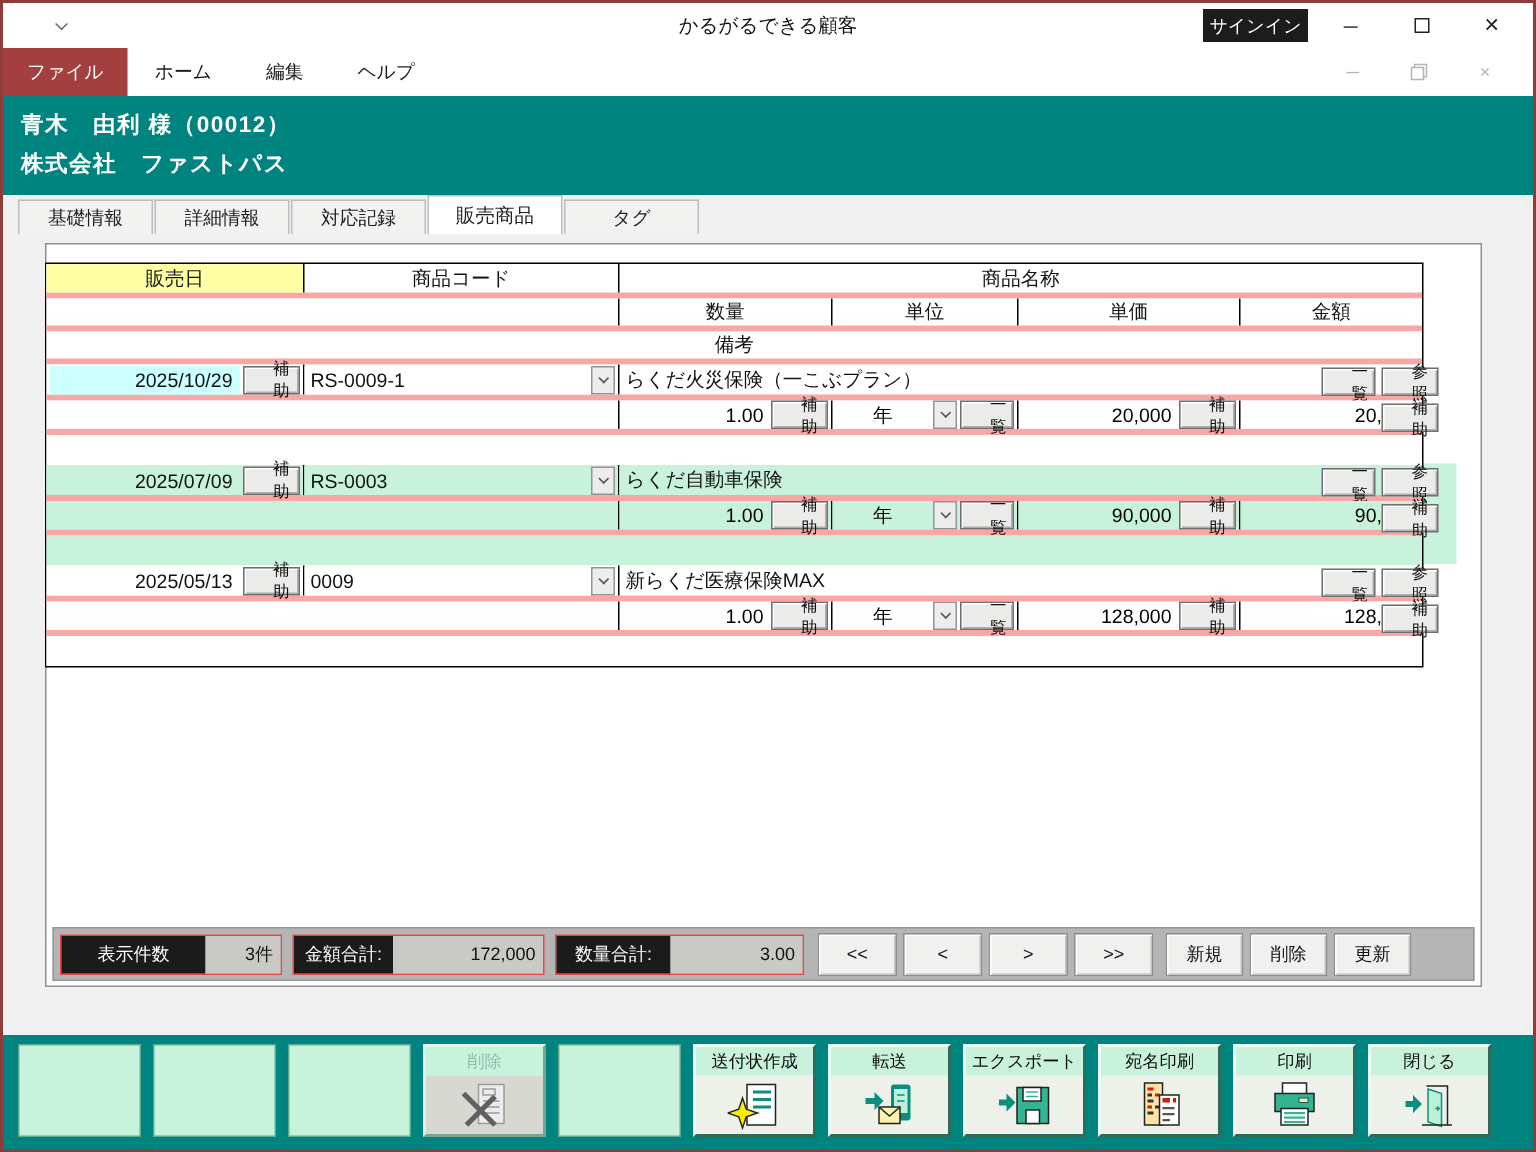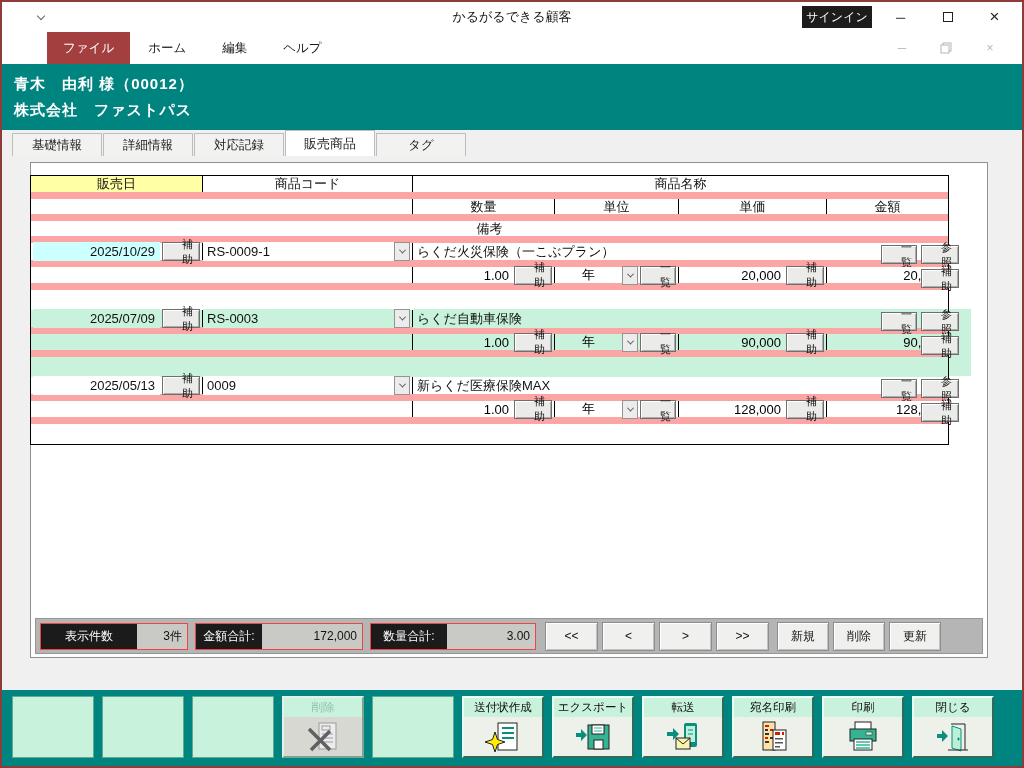--- a/index.html
+++ b/index.html
@@ -12,21 +12,21 @@
   .qa-icon { position:absolute; left:36px; top:11px; width:8px; height:8px; }
   .qa-icon i { display:block; width:6px; height:6px; border-right:1.5px solid #666; border-bottom:1.5px solid #666; transform:rotate(45deg); }
   .app-title { position:absolute; left:0; right:0; top:0; height:30px; display:flex; align-items:center; justify-content:center; font-size:13px; color:#111; }
   .signin { position:absolute; right:150px; top:4px; width:70px; height:22px; background:#1c1c1c; color:#fff; font-size:12px; display:flex; align-items:center; justify-content:center; cursor:default; }
   .winctl { position:absolute; right:4px; top:0; height:30px; display:flex; }
   .winctl .wc { width:47px; height:30px; display:flex; align-items:center; justify-content:center; color:#222; font-size:13px; }
   .wc .maxbox { width:10px; height:10px; border:1px solid #222; }
   .wc.close { font-size:17px; }
 
   
-  .menubar { position:absolute; left:0; top:30px; right:0; height:32px; background:#fff; display:flex; align-items:stretch;padding-left:45px; }
+  .menubar { position:absolute; left:0; top:30px; right:0; height:32px; background:#fff; display:flex; align-items:stretch; }
   .menu-item { padding:0 18px; display:flex; align-items:center; font-size:12.5px; color:#1a1a1a; }
   .menu-item.active { background:#a33f3f; color:#fff; padding:0 16px; }
   .menuctl { position:absolute; right:10px; top:0; height:32px; display:flex; align-items:center; }
   .menuctl .mc { width:44px; display:flex; align-items:center; justify-content:center; color:#b5b5b5; font-size:12px; }
   .mc svg { display:block; }
 
   
   .cust { position:absolute; left:0; top:62px; right:0; height:66px; background:#008480; color:#fff; padding:7px 0 0 12px; }
   .cust .l1, .cust .l2 { font-size:15px; font-weight:bold; line-height:26px; letter-spacing:1px; }
 
@@ -34,21 +34,21 @@
   .tabs { position:absolute; left:0; top:128px; right:0; height:26px; display:flex; align-items:flex-end; padding-left:10px; }
   .tab { height:23px; min-width:90px; padding:0 14px; background:#f2f2f1; border:1px solid #bdbdbd; border-bottom:none; display:flex; align-items:center; justify-content:center; font-size:12.5px; color:#222; margin-right:1px; }
   .tab.active { height:26px; background:#fff; font-size:13px; }
 
   
   .panel { position:absolute; left:28px; top:160px; width:958px; height:496px; background:#fff; border:1px solid #8f8f8f; }
 
   .sel-gutter { position:absolute; left:918px; top:146px; width:22px; height:67px; background:#c8f2dc; z-index:1; }
 
   .tbl { position:absolute; left:-1px; top:12px; width:919px; border:1px solid #000; z-index:2; background:#fff; }
-  .row { display:flex; border-bottom:7px solid #fca5a5; position:relative; background:#fff; }
+  .row { display:flex; border-bottom:4px solid #fca5a5; position:relative; background:#fff; }
   .row:last-child { border-bottom:none; }
   .row.hr1, .row.hr2, .row.hr3 { height:22px; }
   .row.hr1 { height:23px; }
   .row.l1 { height:24px; }
   .row.l2 { height:23px; }
   .row.l3 { height:20px; }
   .c { border-right:1px solid #000; display:flex; align-items:center; overflow:visible; }
   .c:last-child { border-right:none; }
   .hc { justify-content:center; font-size:13px; color:#111; }
   .w-date { width:172px; } .w-code { width:210px; } .w-name { width:535px; }
@@ -376,46 +376,46 @@
             <line x1="17" y1="13" x2="29" y2="13" stroke="#0a8f7f" stroke-width="2"></line>
             <line x1="17" y1="18" x2="29" y2="18" stroke="#0a8f7f" stroke-width="2"></line>
             <polygon points="10,12 12.5,19.5 20,22 12.5,24.5 10,32 7.5,24.5 0,22 7.5,19.5" fill="#ffee00" stroke="#222"></polygon>
           </svg>
         </div>
       </div>
     </div>
 
     <div class="slot">
       <div class="tbtn">
-        <div class="tlabel">エクスポート</div>
-        <div class="ticon">
-          <svg width="36" height="34" viewBox="0 0 36 34">
-            <polygon points="1,13 6,13 6,9 12,15 6,21 6,17 1,17" fill="#0a8f7f"></polygon>
-            <rect x="13" y="5" width="21" height="24" fill="#35b493" stroke="#222"></rect>
-            <rect x="17" y="5" width="12" height="9" fill="#fff" stroke="#222"></rect>
-            <line x1="19" y1="8" x2="27" y2="8" stroke="#35b493"></line>
-            <line x1="19" y1="11" x2="27" y2="11" stroke="#35b493"></line>
-            <rect x="19" y="20" width="9" height="9" fill="#fff" stroke="#222"></rect>
-          </svg>
-        </div>
-      </div>
-    </div>
-
-    <div class="slot">
-      <div class="tbtn">
         <div class="tlabel">転送</div>
         <div class="ticon">
           <svg width="36" height="34" viewBox="0 0 36 34">
             <polygon points="2,12 8,12 8,8 14,14 8,20 8,16 2,16" fill="#0a8f7f"></polygon>
             <rect x="19" y="3" width="13" height="24" rx="2" fill="#0a8f7f"></rect>
             <rect x="21" y="6" width="9" height="16" fill="#bff0dc"></rect>
             <line x1="23" y1="10" x2="28" y2="10" stroke="#0a8f7f"></line>
             <line x1="23" y1="14" x2="28" y2="14" stroke="#0a8f7f"></line>
             <rect x="11" y="18" width="14" height="11" fill="#fdf3b0" stroke="#222"></rect>
             <path d="M11 18 L18 24 L25 18" fill="none" stroke="#222"></path>
+          </svg>
+        </div>
+      </div>
+    </div>
+
+    <div class="slot">
+      <div class="tbtn">
+        <div class="tlabel">エクスポート</div>
+        <div class="ticon">
+          <svg width="36" height="34" viewBox="0 0 36 34">
+            <polygon points="1,13 6,13 6,9 12,15 6,21 6,17 1,17" fill="#0a8f7f"></polygon>
+            <rect x="13" y="5" width="21" height="24" fill="#35b493" stroke="#222"></rect>
+            <rect x="17" y="5" width="12" height="9" fill="#fff" stroke="#222"></rect>
+            <line x1="19" y1="8" x2="27" y2="8" stroke="#35b493"></line>
+            <line x1="19" y1="11" x2="27" y2="11" stroke="#35b493"></line>
+            <rect x="19" y="20" width="9" height="9" fill="#fff" stroke="#222"></rect>
           </svg>
         </div>
       </div>
     </div>
 
     <div class="slot">
       <div class="tbtn">
         <div class="tlabel">宛名印刷</div>
         <div class="ticon">
           <svg width="36" height="34" viewBox="0 0 36 34">

